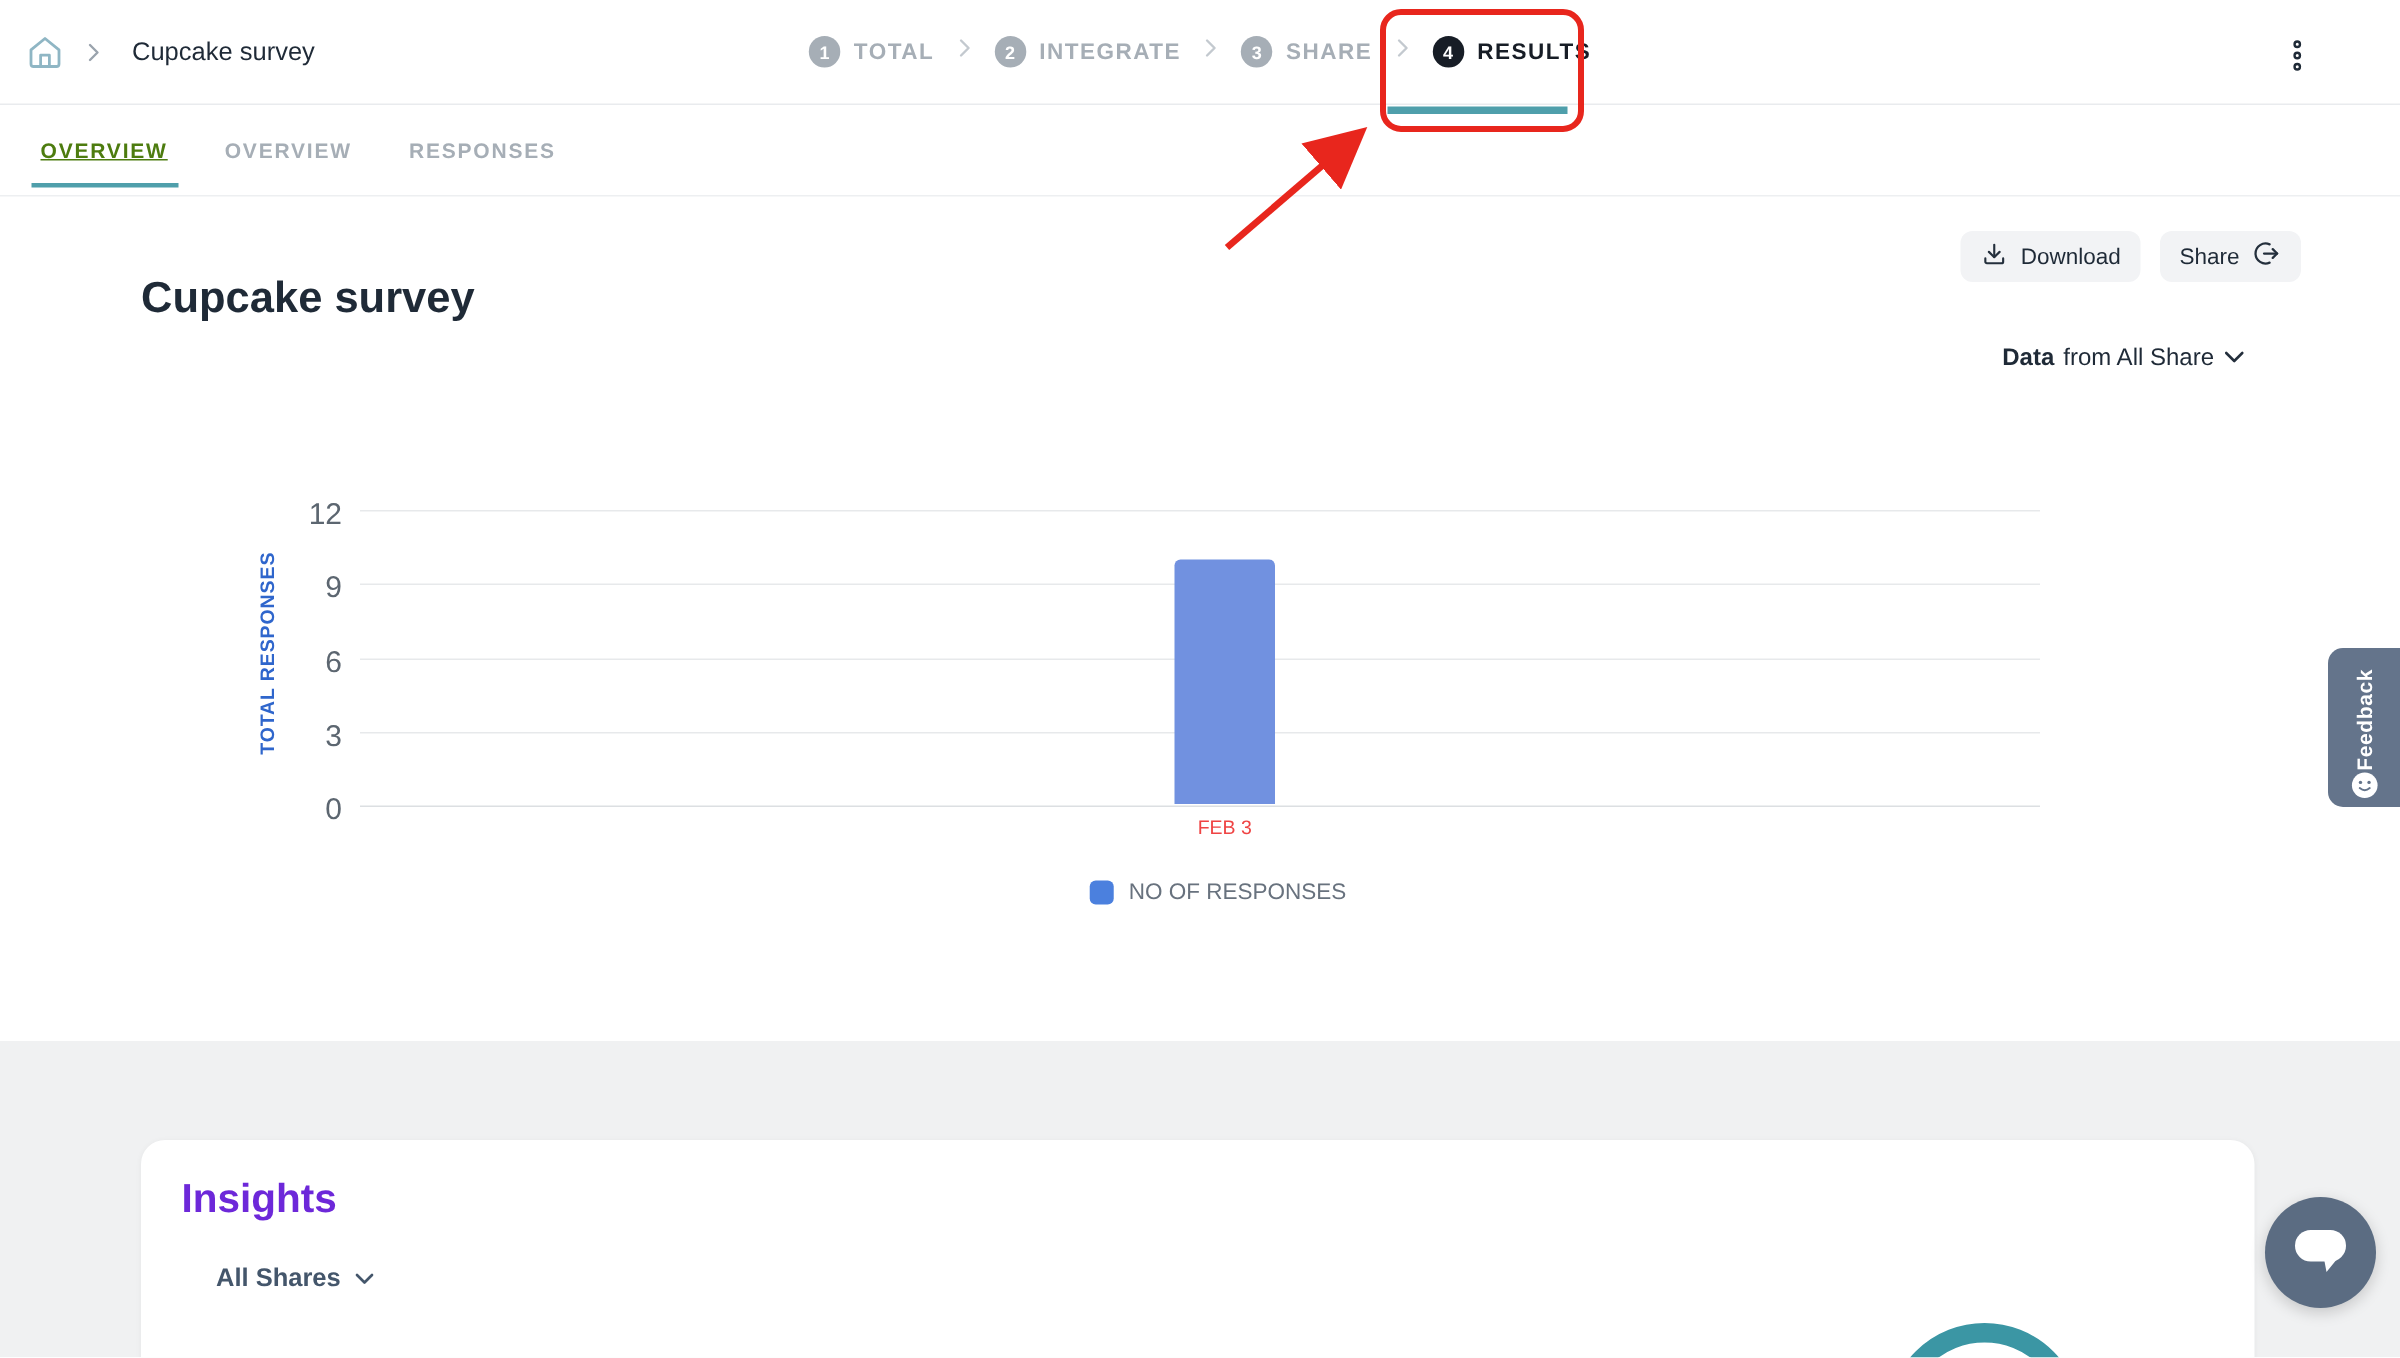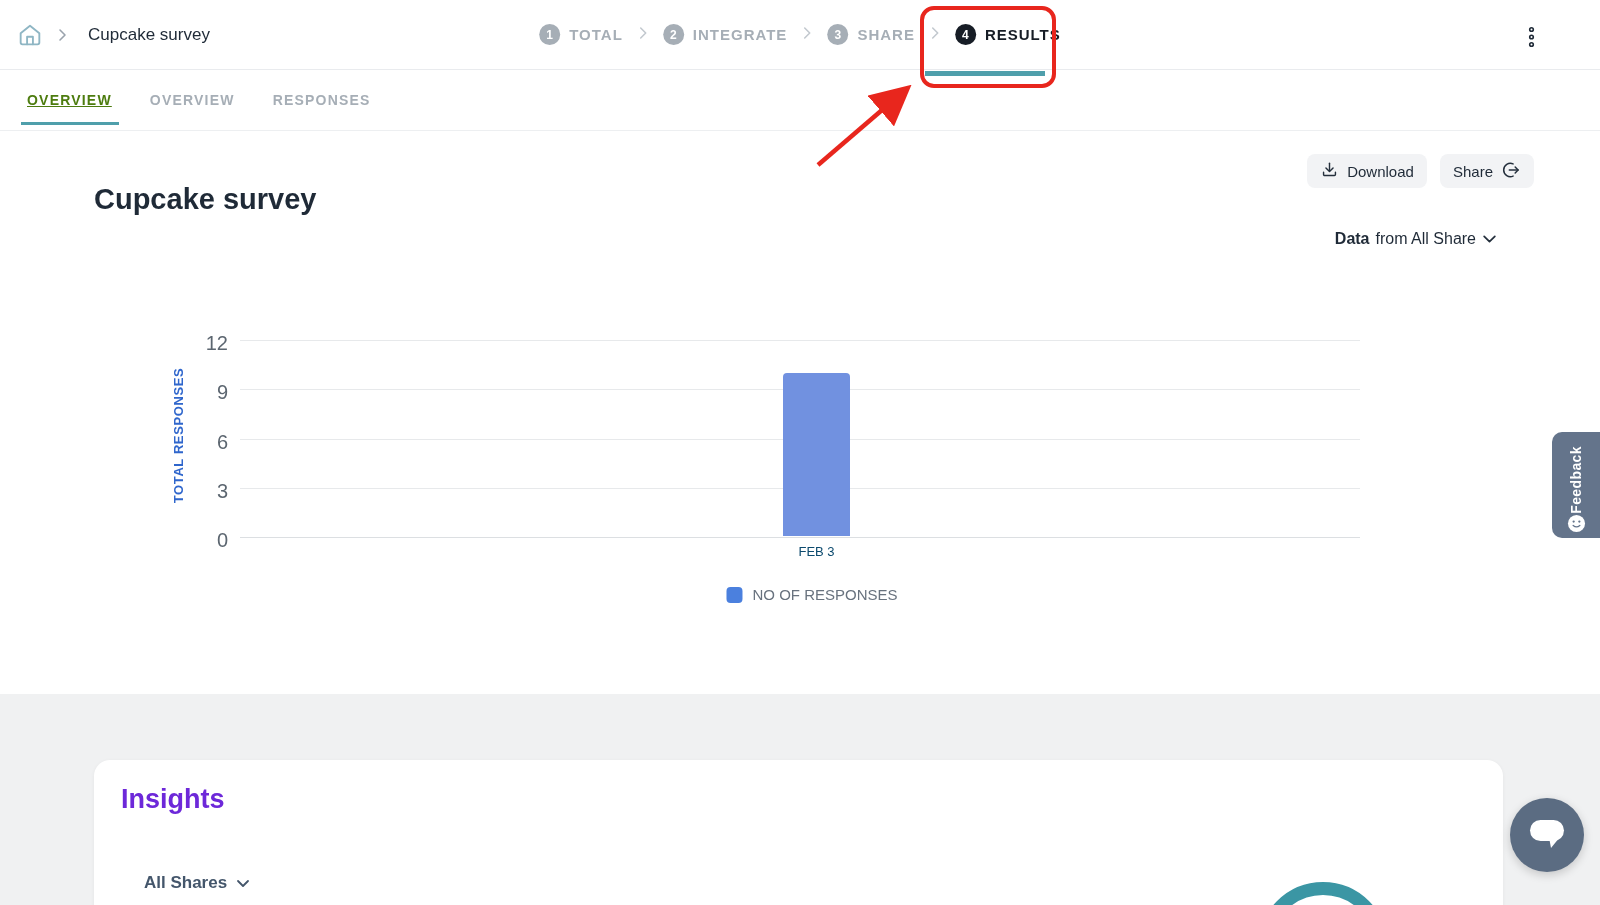--- a/index.html
+++ b/index.html
@@ -48,33 +48,33 @@
   .data-filter .b{font-weight:700;}
 
   
   .chart{position:absolute;left:240px;top:340px;width:1120px;height:197px;}
   .gl{position:absolute;left:0;right:0;height:1px;background:#e7e9eb;}
   .gl.base{background:#dcdfe2;}
   .tick{position:absolute;left:-52px;width:40px;text-align:right;font-size:20px;color:#5c6670;}
   .ylabel{position:absolute;left:-142px;top:88px;width:160px;text-align:center;
           transform:rotate(-90deg);font-size:13px;font-weight:700;letter-spacing:0.6px;color:#2f66cc;}
   .bar{position:absolute;left:543px;width:67px;bottom:1px;border-radius:4px 4px 0 0;background:#7191e0;}
-  .xtick{position:absolute;left:543px;width:67px;top:204px;text-align:center;font-size:13px;color:#0c4a6e;}
+  .xtick{position:absolute;left:543px;width:67px;top:204px;text-align:center;font-size:13px;color:#ef4444;}
   .legend{position:absolute;left:50%;transform:translateX(-50%);top:246px;
           display:flex;align-items:center;gap:10px;padding-left:24px;}
   .legend-swatch{width:16px;height:16px;border-radius:4px;background:#4b80de;}
   .legend-label{font-size:15px;color:#68727e;}
 
   
   .bottom-section{position:absolute;left:0;top:694px;width:1600px;height:211px;background:#f0f1f2;}
   .card{position:absolute;left:94px;top:66px;width:1409px;height:200px;background:#fff;
         border-radius:16px 16px 0 0;box-shadow:0 1px 4px rgba(20,30,40,0.05);}
   .insights-title{position:absolute;left:27px;top:24px;font-size:27px;font-weight:700;color:#6d28d9;}
   .shares-filter{position:absolute;left:50px;top:82px;display:flex;align-items:center;gap:9px;
-                 font-size:17px;font-weight:700;color:#44566b;cursor:pointer;margin-top:31px;}
+                 font-size:17px;font-weight:700;color:#44566b;cursor:pointer;}
   .completion-label{position:absolute;left:1079px;top:50px;width:300px;text-align:center;
                     font-size:17px;font-weight:700;color:#1f2a37;}
   .donut{position:absolute;left:1164px;top:122px;width:104px;height:104px;
          border:13px solid #3b96a4;border-radius:50%;}
 
   
   .feedback-tab{position:absolute;left:1552px;top:432px;width:48px;height:106px;background:#64748b;
                 border-radius:10px 0 0 10px;display:flex;flex-direction:column;align-items:center;
                 justify-content:space-between;padding:14px 0 9px;box-sizing:border-box;cursor:pointer;z-index:4;}
   .feedback-text{writing-mode:vertical-rl;transform:rotate(180deg);color:#fff;

